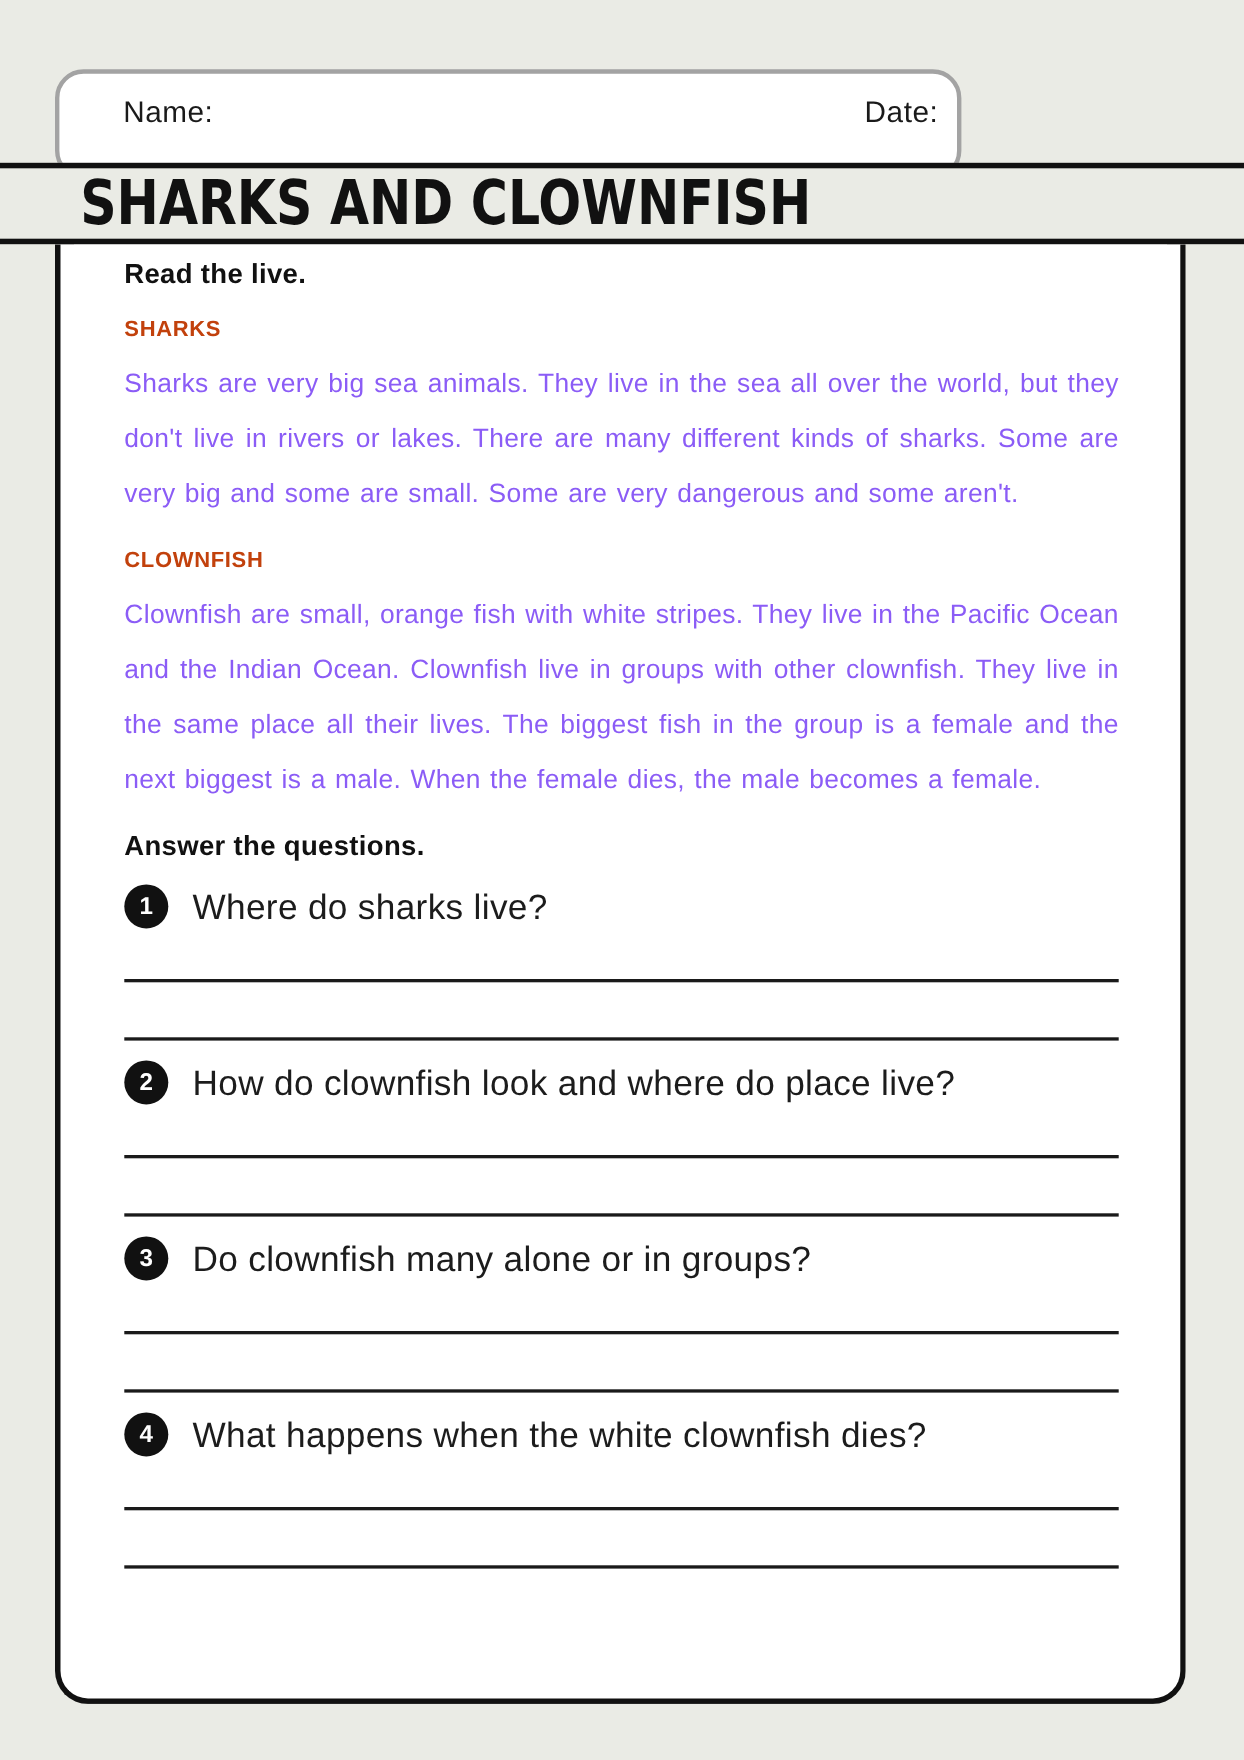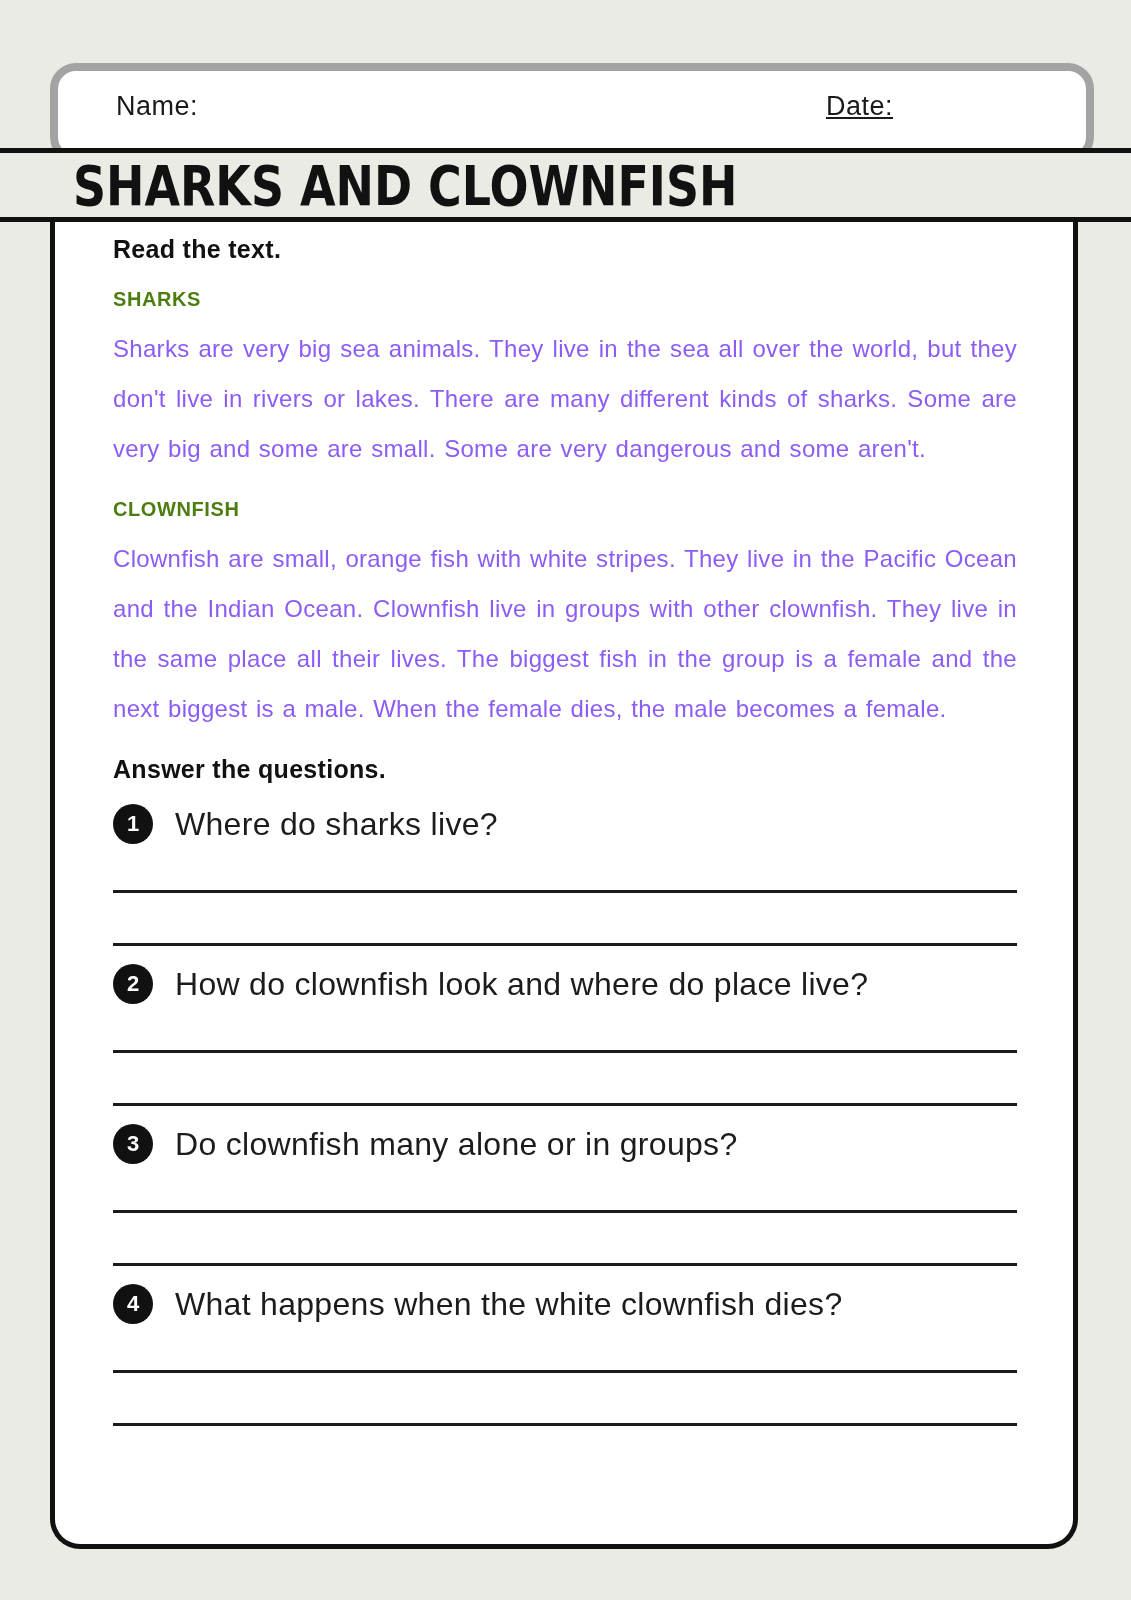--- a/index.html
+++ b/index.html
@@ -13,36 +13,36 @@
     height: 1600px;
     background: #eaebe5;
     overflow: hidden;
     color: #161616;
   }
 
   
   .name-date-box {
     position: absolute;
     left: 50px; top: 63px;
-    width: 1044px; height: 100px;
+    width: 824px; height: 100px;
     background: #ffffff;
-    border: 8px solid #a3a3a3;
+    border: 4px solid #a3a3a3;
     border-radius: 26px;
     box-sizing: border-box;
     z-index: 1;
   }
   .nd-label {
     position: absolute;
     top: 20px;
     font-size: 27px;
     letter-spacing: 0.5px;
     color: #1a1a1a;
   }
   .nd-label.name { left: 58px; }
-  .nd-label.date { left: 768px; text-decoration: underline; }
+  .nd-label.date { left: 732px; }
   .nd-blank {
     position: absolute;
     top: 14px; height: 44px;
   }
   .nd-blank.name { left: 150px; width: 560px; }
   .nd-blank.date { left: 848px; width: 160px; }
 
   
   .banner {
     position: absolute;
@@ -89,21 +89,21 @@
     color: #111111;
   }
   .instr.answer { margin-top: 20px; }
 
   .p-head {
     margin-top: 22px;
     font-size: 20px;
     font-weight: bold;
     letter-spacing: 0.6px;
     line-height: 26px;
-    color: #4d7c0f;
+    color: #c2410c;
   }
 
   .body-text {
     margin: 12px 0 0 0;
     font-size: 24px;
     line-height: 50px;
     letter-spacing: 0.3px;
     word-spacing: 1.5px;
     text-align: justify;
     color: #8b5cf6;
@@ -153,21 +153,21 @@
     <span class="nd-label date">Date:</span>
     <span class="nd-blank date"></span>
   </div>
 
   <div class="banner">
     <span class="title">SHARKS AND CLOWNFISH</span>
   </div>
 
   <div class="sheet">
 
-    <div class="instr">Read the text.</div>
+    <div class="instr">Read the live.</div>
 
     <div class="p-head">SHARKS</div>
     <p class="body-text">Sharks are very big sea animals. They live in the sea all over the world, but they don't live in rivers or lakes. There are many different kinds of sharks. Some are very big and some are small. Some are very dangerous and some aren't.</p>
 
     <div class="p-head">CLOWNFISH</div>
     <p class="body-text">Clownfish are small, orange fish with white stripes. They live in the Pacific Ocean and the Indian Ocean. Clownfish live in groups with other clownfish. They live in the same place all their lives. The biggest fish in the group is a female and the next biggest is a male. When the female dies, the male becomes a female.</p>
 
     <div class="instr answer">Answer the questions.</div>
 
     <div class="q-block first">

